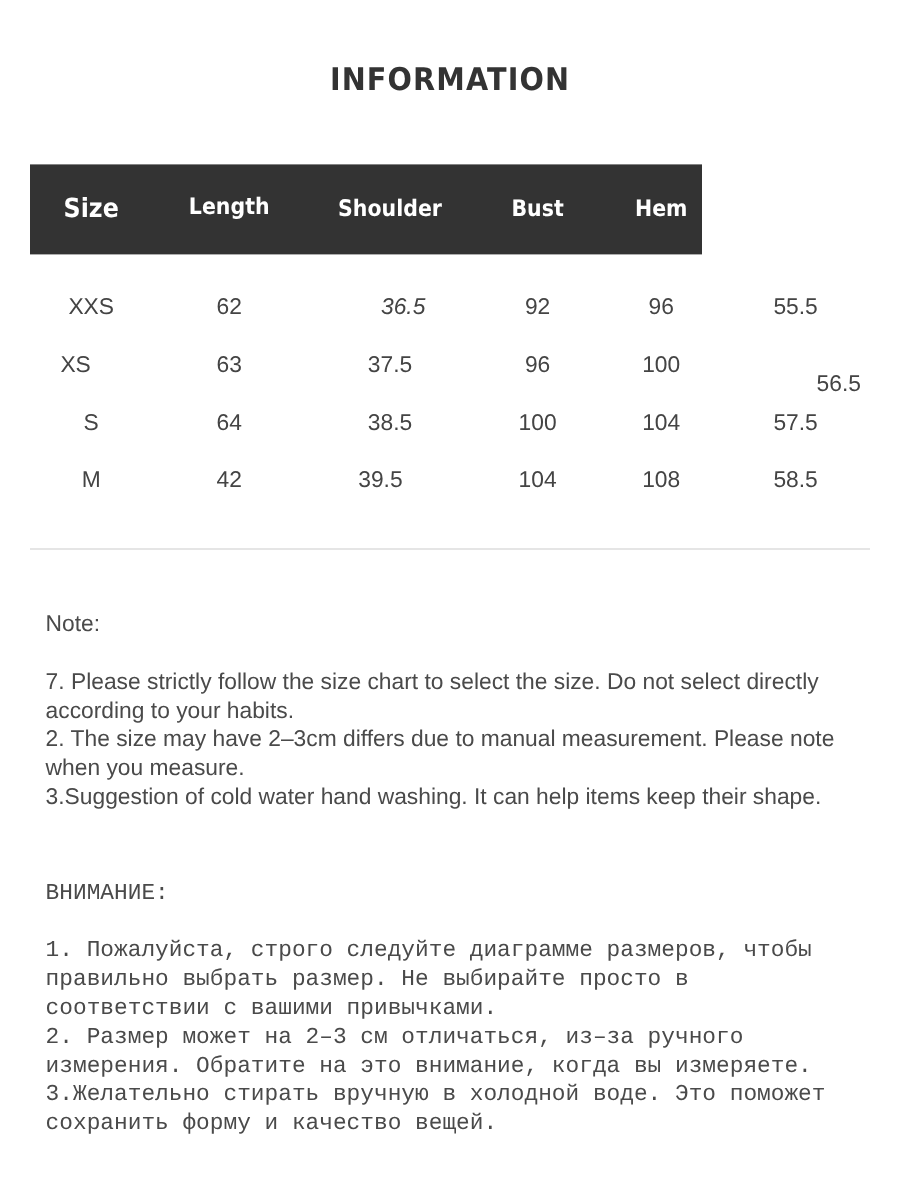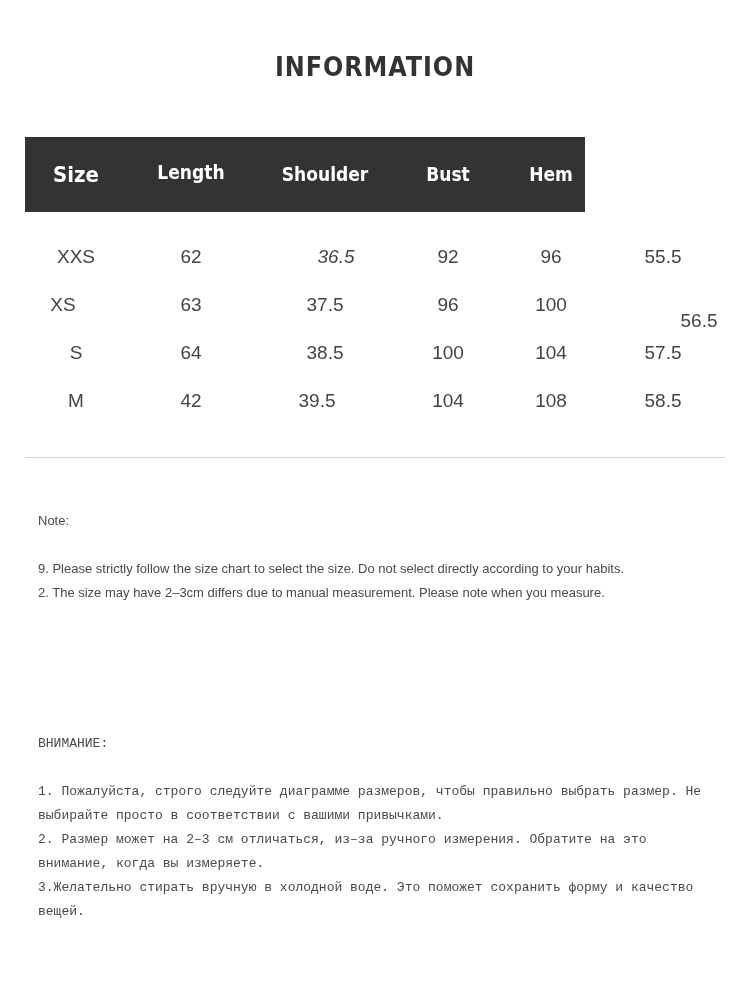--- a/index.html
+++ b/index.html
@@ -29,21 +29,21 @@
     .td {
       position: absolute; top: 0; line-height: 30px; font-size: 19px;
       color: #444444; transform: translateX(-50%); white-space: nowrap;
     }
     .divider {
       position: absolute; top: 457px; left: 25px; width: 700px; height: 1px;
       background: #d4d4d4;
     }
     .notes {
       position: absolute; left: 38px; width: 680px;
-      font-size: 13px; line-height: 24px; color: #4a4a4a;
+      font-size: 19px; line-height: 24px; color: #4a4a4a;
     }
     .notes p { margin: 0; }
     .notes .heading { margin-bottom: 24px; }
   </style>
 </head>
 <body>
 
 <div class="title">INFORMATION</div>
 
 <div class="table-header">
@@ -85,22 +85,23 @@
   <span class="td" style="left:317px;">39.5</span>
   <span class="td" style="left:448px;">104</span>
   <span class="td" style="left:551px;">108</span>
   <span class="td" style="left:663px;">58.5</span>
 </div>
 
 <div class="divider"></div>
 
 <div class="notes" style="top:509px;">
   <p class="heading">Note:</p>
-  <p>9. Please strictly follow the size chart  to select the size. Do not select directly according to your habits.</p>
+  <p>7. Please strictly follow the size chart  to select the size. Do not select directly according to your habits.</p>
   <p>2. The size may have 2–3cm differs due to manual measurement. Please note when you measure.</p>
+  <p>3.Suggestion of cold water hand washing. It can help items keep their shape.</p>
 </div>
 
 <div class="notes" style="top:732px;font-family:Liberation Mono, monospace;">
   <p class="heading">ВНИМАНИЕ:</p>
   <p>1. Пожалуйста, строго следуйте диаграмме размеров, чтобы правильно выбрать размер. Не выбирайте просто в соответствии с вашими привычками.</p>
   <p>2. Размер может на 2–3 см отличаться, из–за ручного измерения. Обратите на это внимание, когда вы измеряете.</p>
   <p>3.Желательно стирать вручную в холодной воде. Это поможет сохранить форму и качество вещей.</p>
 </div>
 
 </body></html>

